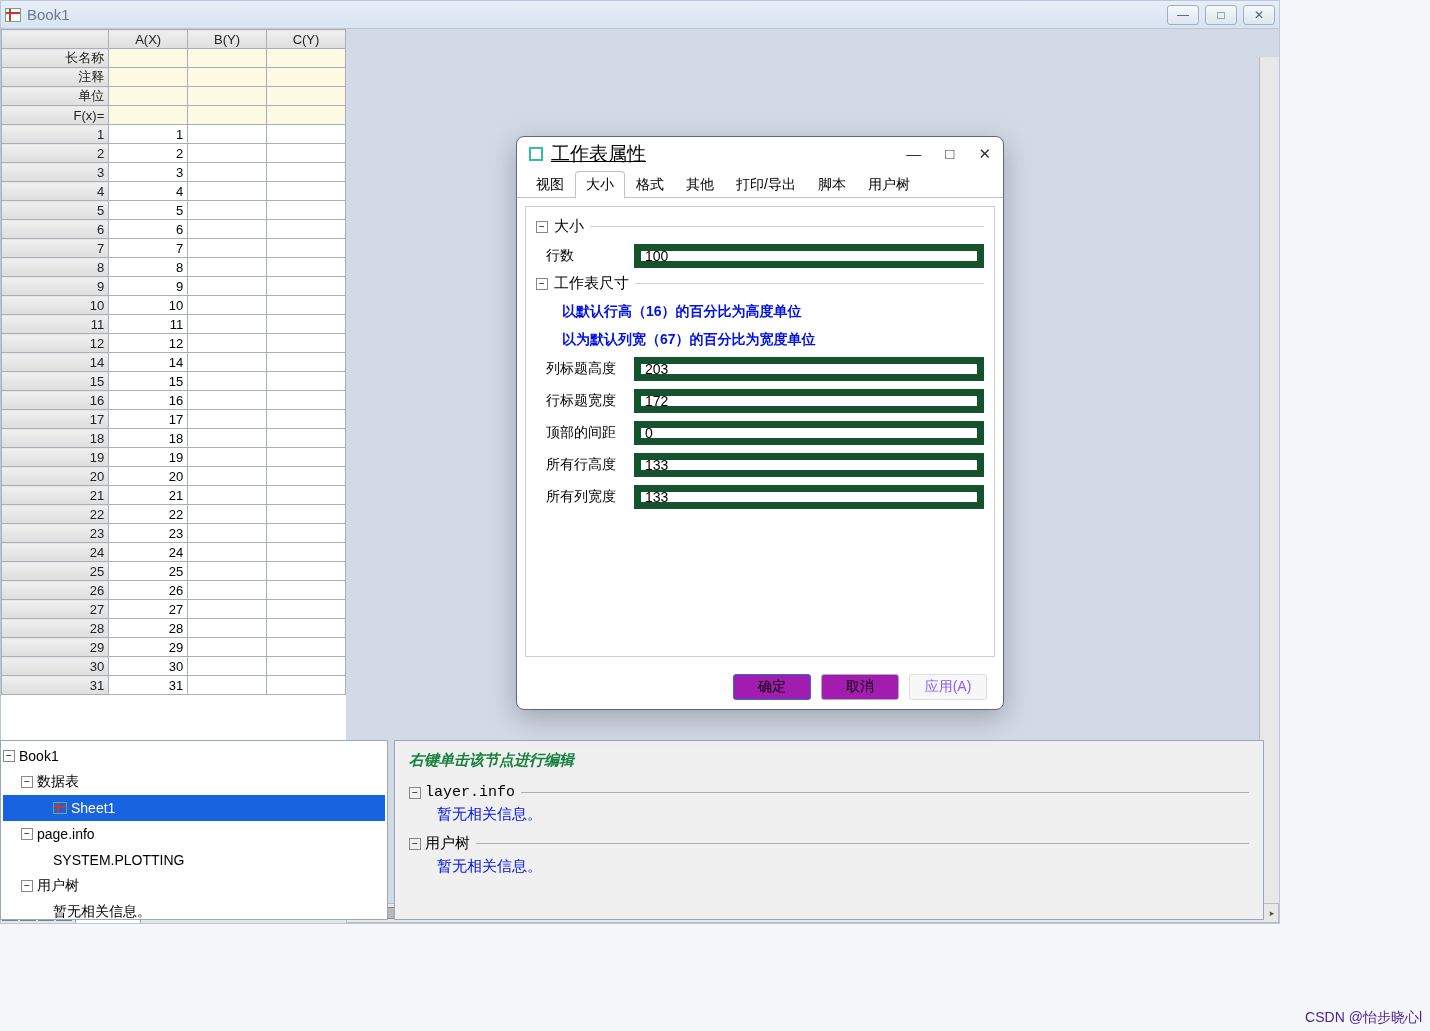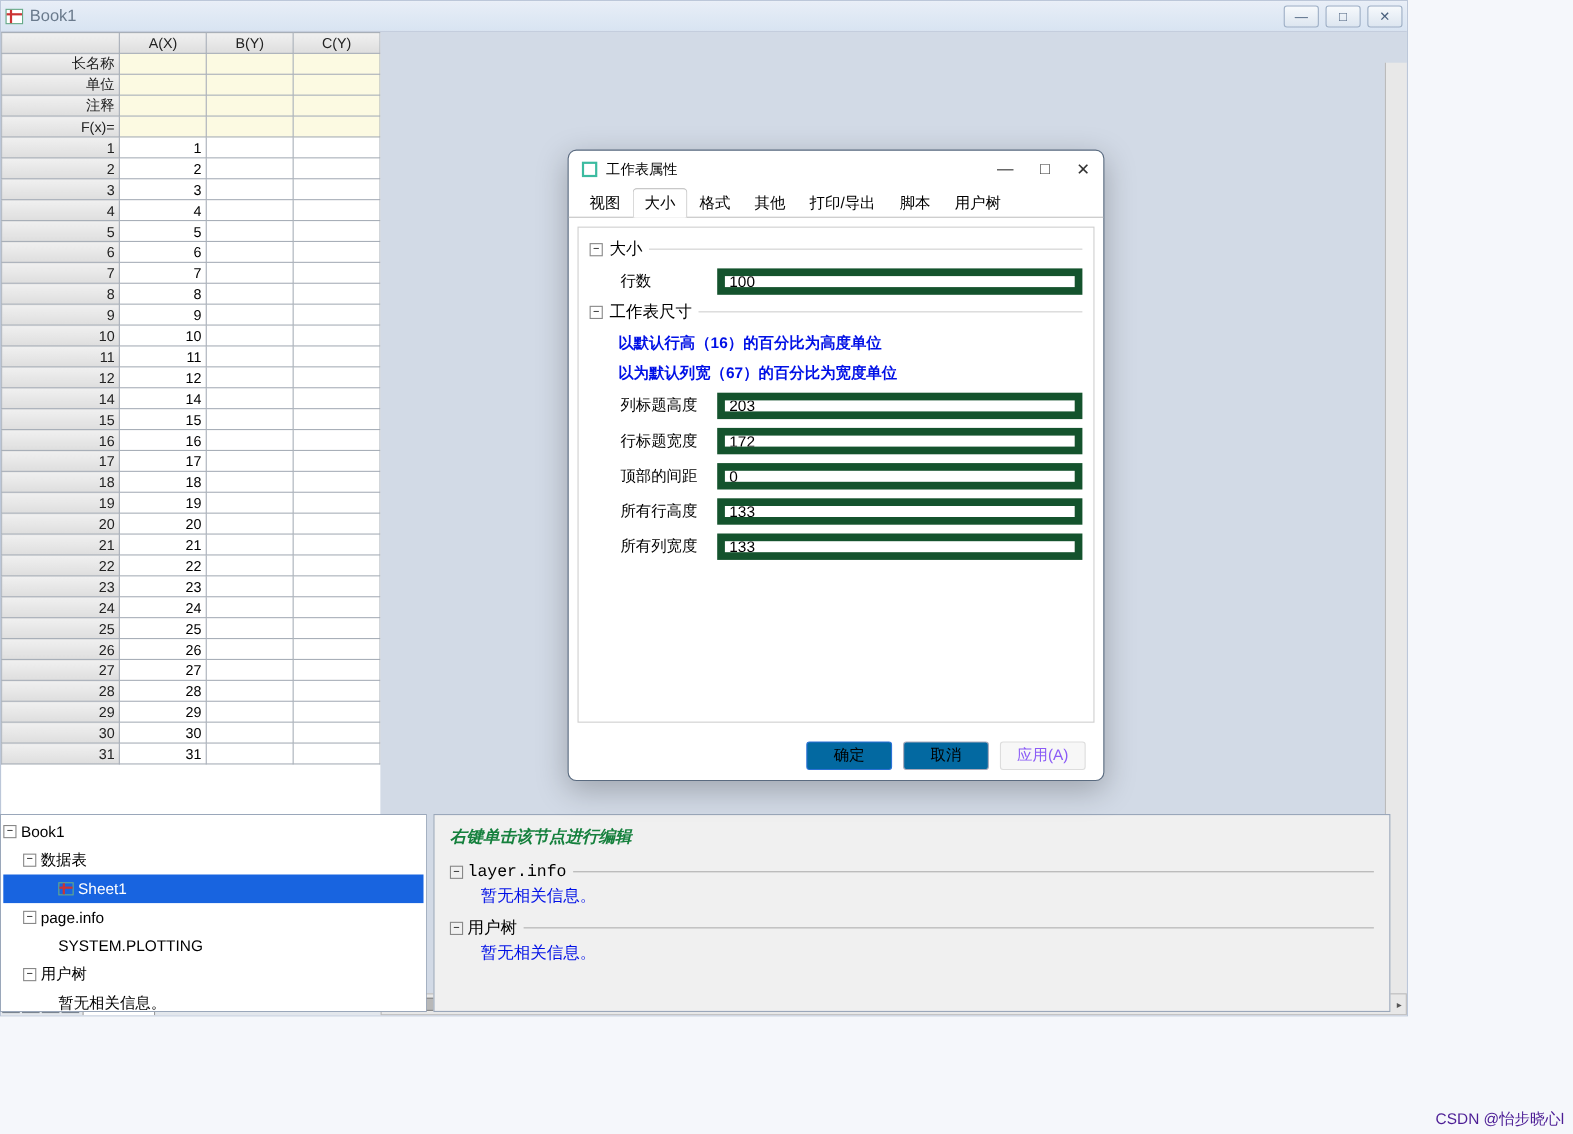--- a/index.html
+++ b/index.html
@@ -109,37 +109,37 @@
 
 
 .dialog{
   position:absolute; left:516px; top:136px; width:488px; height:574px;
   background:#fff; border:1px solid #5a6b80; border-radius:8px;
   box-shadow:0 8px 28px rgba(0,0,0,.25);
   display:flex; flex-direction:column;
 }
 .dlg-title{ height:34px; display:flex; align-items:center; padding:0 12px; }
 .dlg-title .ico{ width:14px; height:14px; border:2px solid #3bbba0; margin-right:8px;}
-.dlg-title .txt{ font-size:13px;}
+.dlg-title .txt{ font-size:19px;text-decoration:underline;}
 .dlg-title .tools{ margin-left:auto; display:flex; gap:24px; font-size:15px; }
 .dlg-title .tools span{ cursor:pointer; color:#333; }
 .dlg-tabs{ display:flex; border-bottom:1px solid #c2c2c2; padding:0 8px; font-size:14px;align-items:center; }
 .dlg-tab{ padding:4px 10px; cursor:pointer; border:1px solid transparent; border-bottom:none; border-radius:4px 4px 0 0; margin-bottom:-1px; }
 .dlg-tab.active{ border-color:#c2c2c2; background:#fff; }
 .dlg-body{ flex:1; margin:8px; border:1px solid #cfcfcf; background:#fff; padding:4px 10px 10px 10px; overflow:auto; }
 .grp{ margin-top:6px; }
 .grp-head{ display:flex; align-items:center; font-size:15px; }
 .grp-head .line{ flex:1; border-top:1px solid #cfcfcf; margin-left:6px; height:1px;}
 .sign{ width:12px; height:12px; border:1px solid #888; display:inline-flex; align-items:center; justify-content:center; font-size:10px; margin-right:6px;}
-.field{ display:flex; align-items:center; margin:8px 0 0 28px; }
+.field{ display:flex; align-items:center; margin:8px 0 0 10px; }
 .field .lbl{ width:88px; font-size:14px;}
 .field input{ flex:1; height:24px; border:7px solid #14532d; padding:0 4px; font-size:14px; }
 .note{ color:#0010e6; font-weight:600; margin:10px 0 0 26px; font-size:14px; }
 .dlg-footer{ height:44px; display:flex; align-items:center; justify-content:flex-end; gap:10px; padding:0 16px; }
-.btn{ min-width:78px; height:26px; border:1px solid #aab; background:#0369a1; border-radius:3px; cursor:pointer; font-size:14px; }
+.btn{ min-width:78px; height:26px; border:1px solid #aab; background:#a21caf; border-radius:3px; cursor:pointer; font-size:14px; }
 .btn.default{ border-color:#2a71d6; }
 .btn.ghost{ color:#8b5cf6; border-color:#ddd; background:#f7f7f7; }
 
 .watermark{ position:absolute; right:8px; bottom:4px; color:#4c1d95; font-size:14px; }
 .vscroll{position:absolute;right:0;top:28px;bottom:20px;width:20px;background:#e8e8e8;border-left:1px solid #bbb;}
 </style>
 </head>
 <body>
 
 <div class="workbook-window">
@@ -165,27 +165,27 @@
             </tr>
           </thead>
           <tbody id="grid-body">
               <tr>
                 <th class="row-head">长名称</th>
   <td class="yellow"></td>
   <td class="yellow"></td>
   <td class="yellow"></td>
               </tr>
               <tr>
+                <th class="row-head">注释</th>
+  <td class="yellow"></td>
+  <td class="yellow"></td>
+  <td class="yellow"></td>
+              </tr>
+              <tr>
                 <th class="row-head">单位</th>
-  <td class="yellow"></td>
-  <td class="yellow"></td>
-  <td class="yellow"></td>
-              </tr>
-              <tr>
-                <th class="row-head">注释</th>
   <td class="yellow"></td>
   <td class="yellow"></td>
   <td class="yellow"></td>
               </tr>
               <tr>
                 <th class="row-head">F(x)=</th>
   <td class="yellow"></td>
   <td class="yellow"></td>
   <td class="yellow"></td>
               </tr>

